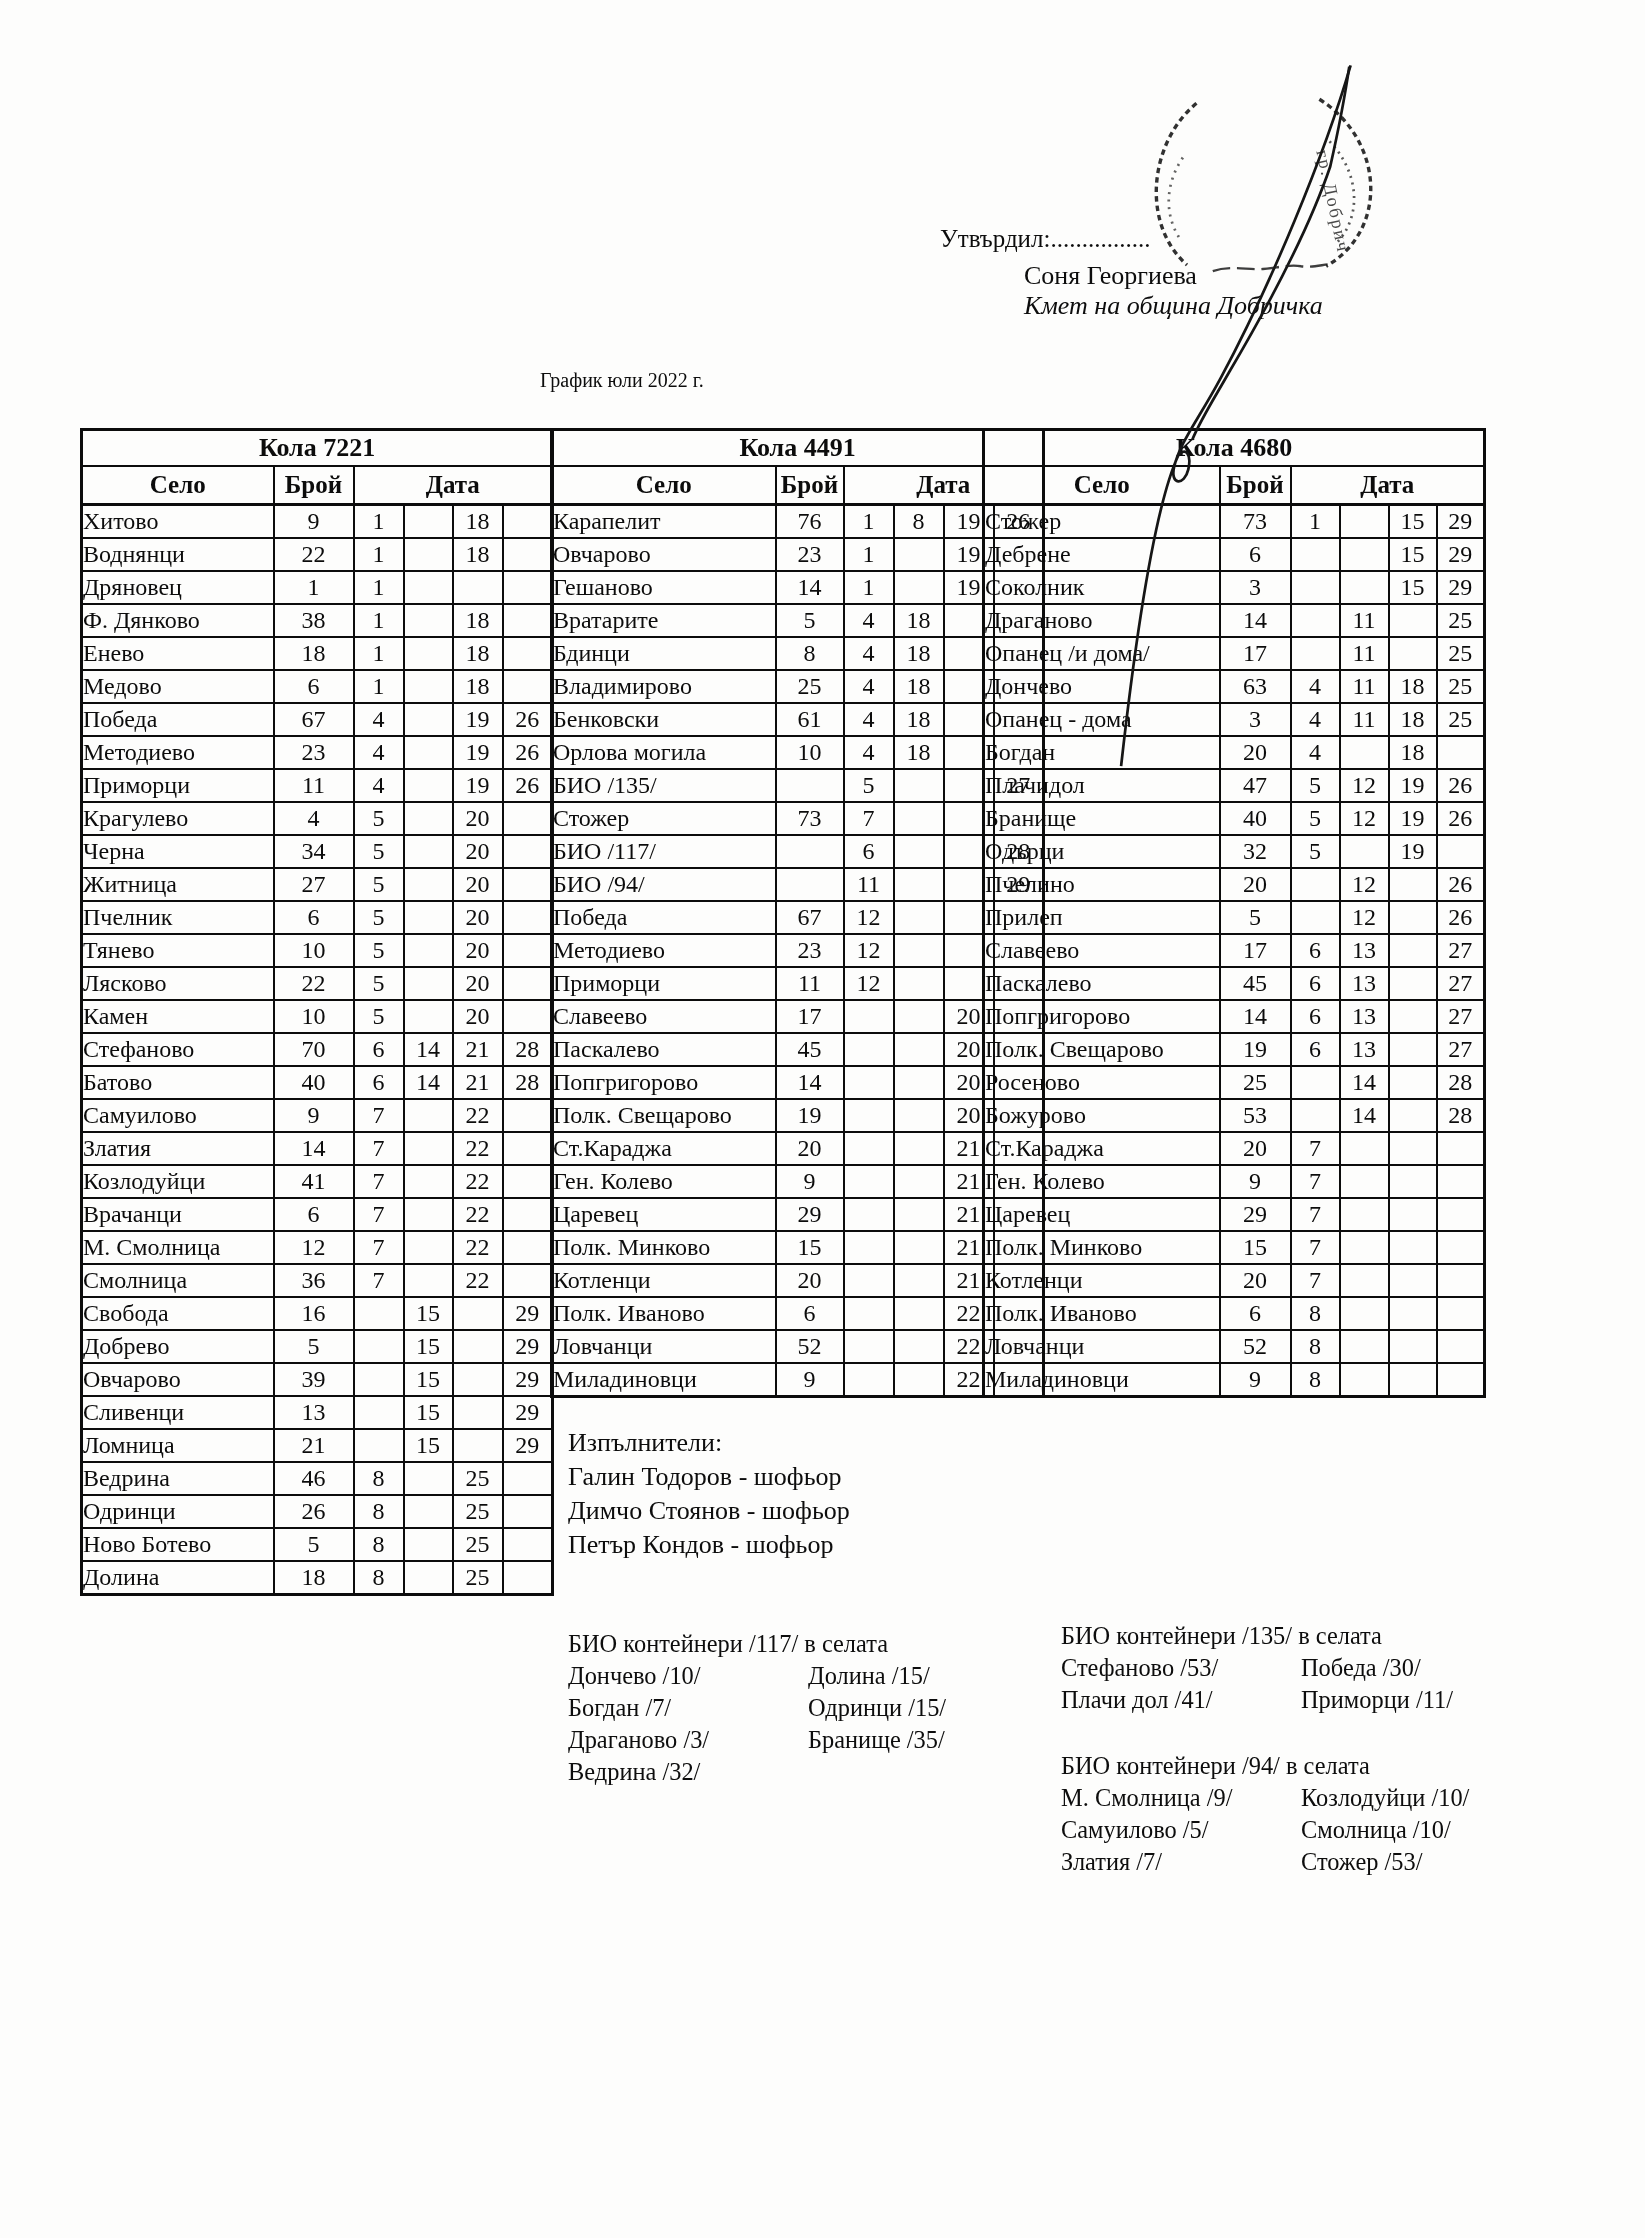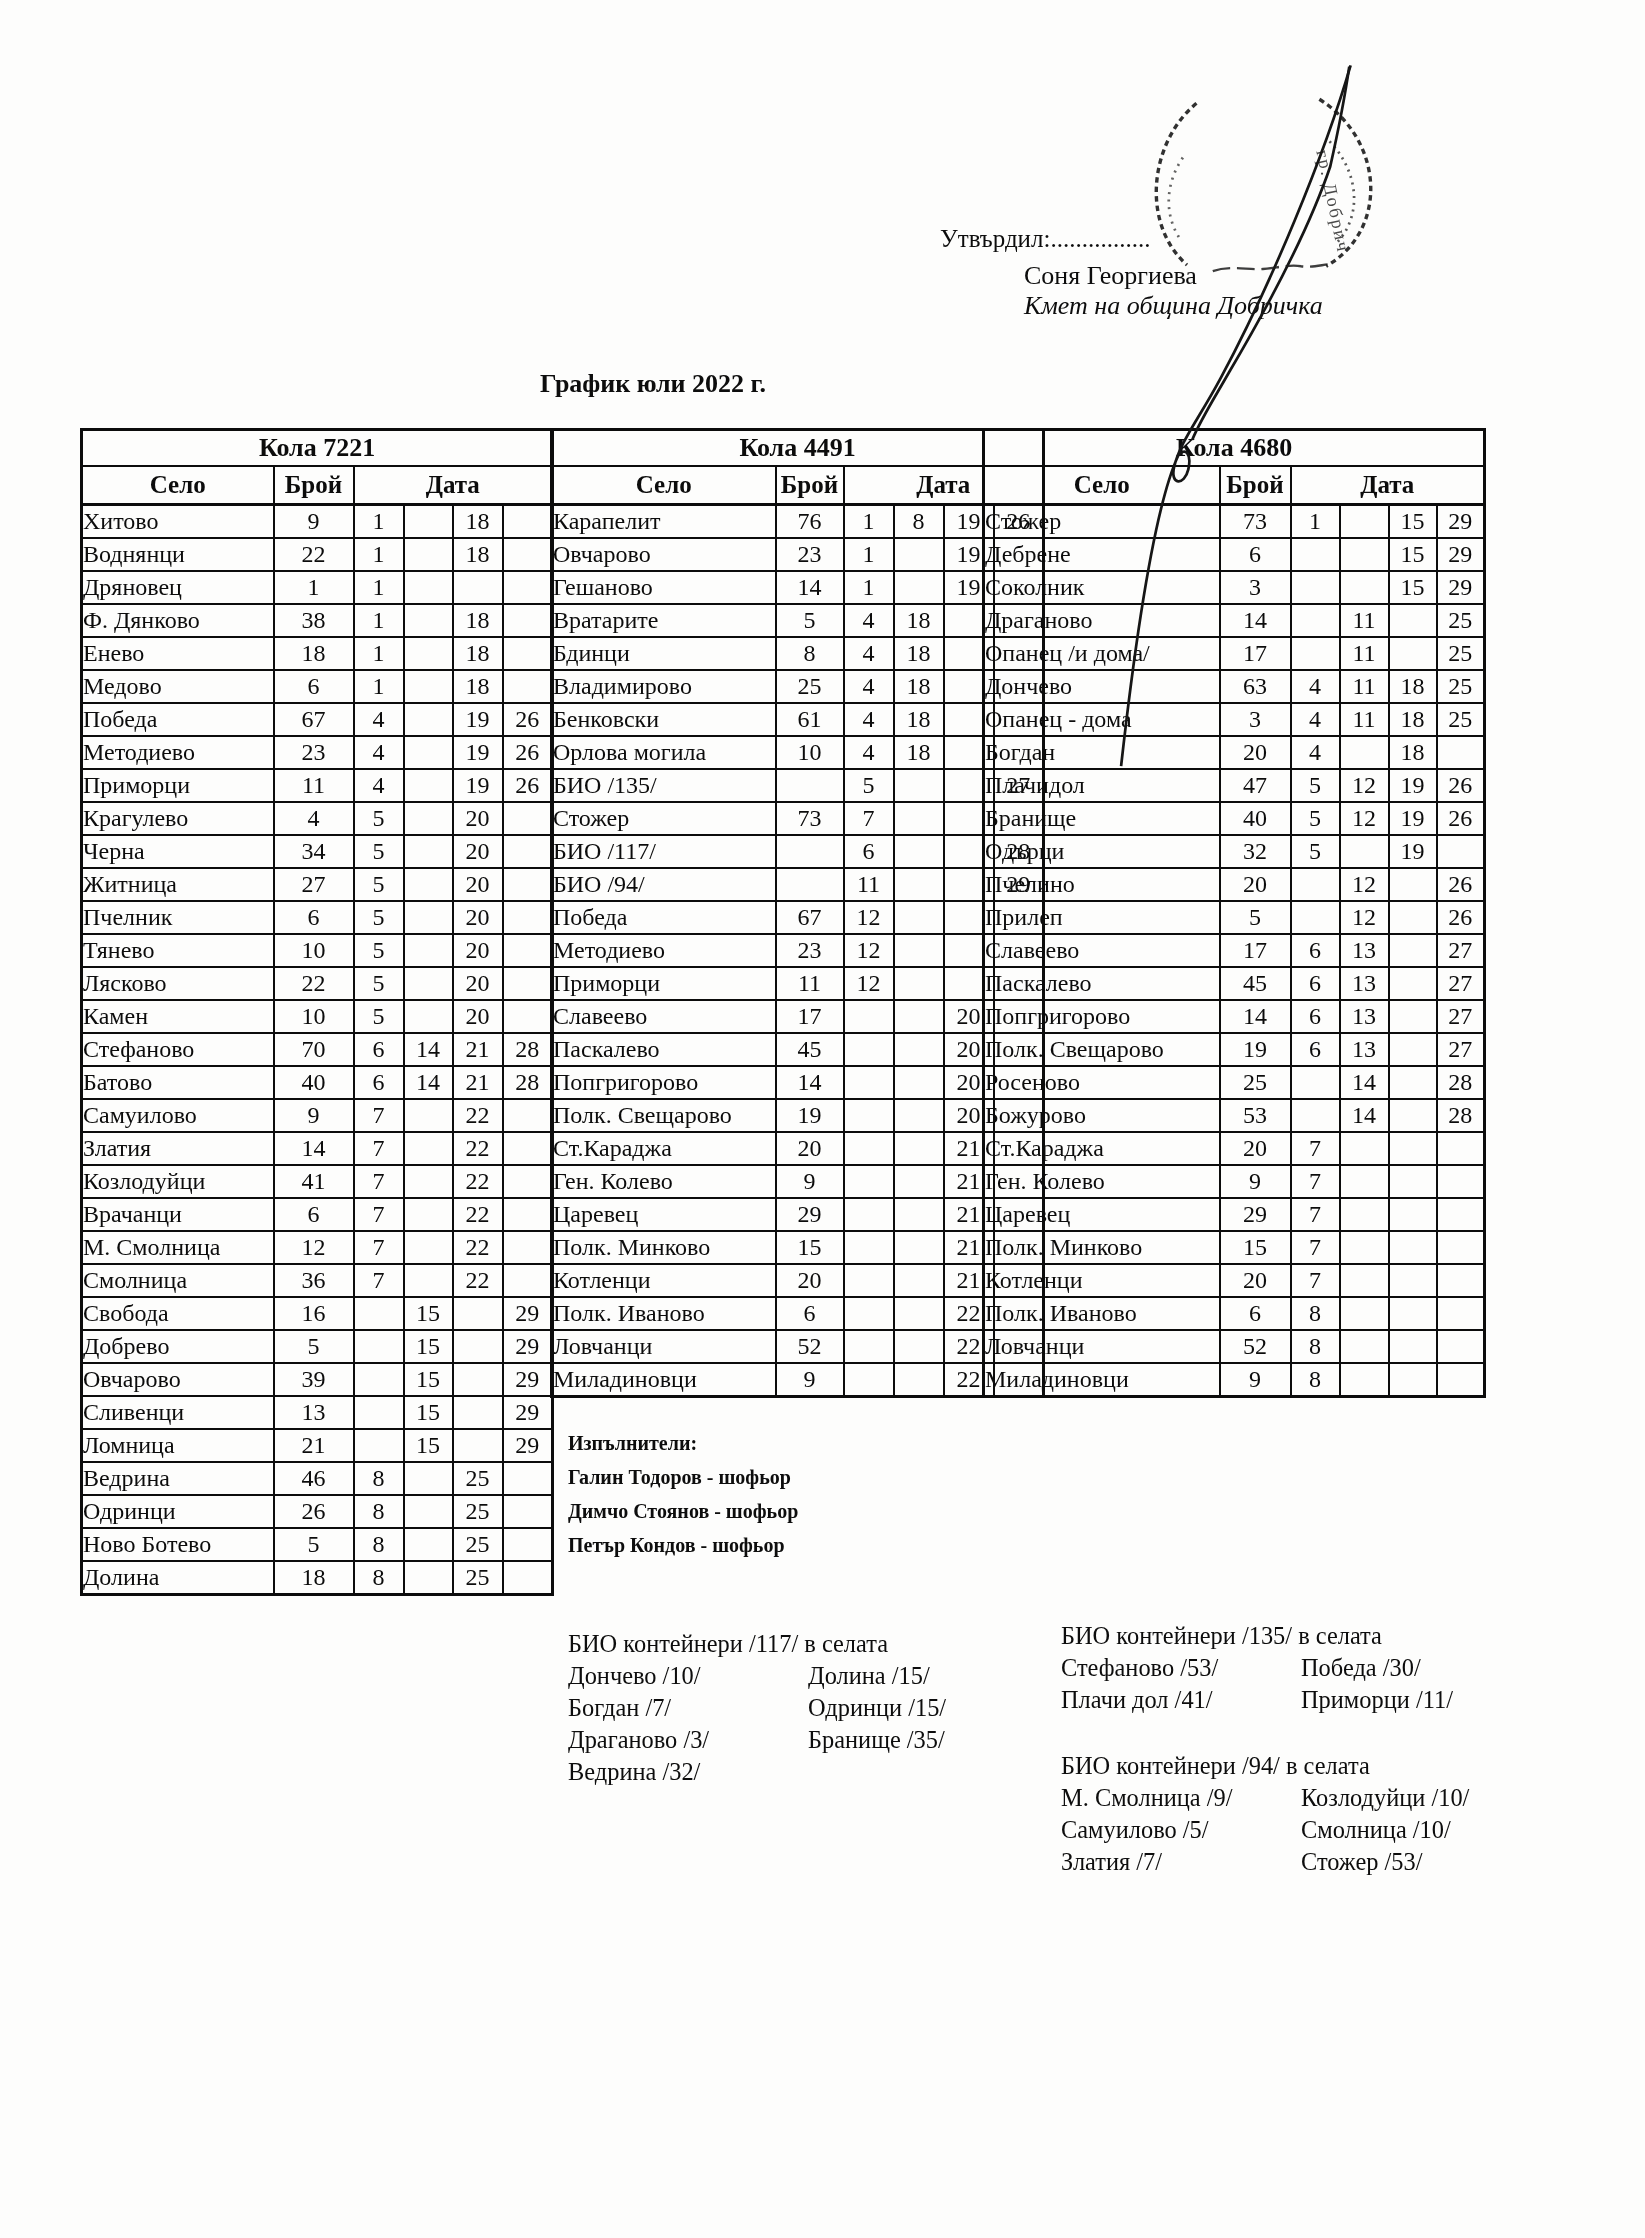--- a/index.html
+++ b/index.html
@@ -4,21 +4,21 @@
 <style>
   html,body{margin:0;padding:0;background:#e8e8e6;}
   .page{
     position:relative;width:1646px;height:2239px;background:#fdfdfc;
     font-family:"Liberation Serif", serif;color:#0d0d0d;overflow:hidden;
   }
   .abs{position:absolute;white-space:nowrap;}
   .approval-label{left:940px;top:225px;font-size:25px;}
   .approval-name{left:1024px;top:261px;font-size:26px;}
   .approval-role{left:1024px;top:291px;font-size:26px;font-style:italic;}
-  .doc-title{left:540px;top:369px;font-size:26px;font-weight:bold;}
+  .doc-title{left:540px;top:369px;font-size:20px;font-weight:normal;}
 
   table.sched{
     position:absolute;top:428px;border-collapse:collapse;table-layout:fixed;
     border:3.4px solid #0c0c0c;background:transparent;
   }
   table.sched th, table.sched td{
     border:2px solid #0c0c0c;overflow:hidden;white-space:nowrap;
     font-family:"Liberation Serif", serif;color:#0c0c0c;padding:0;
   }
   tr.car-row th{font-size:26px;font-weight:bold;height:34px;border-bottom:2.7px solid #0c0c0c;text-align:center;}
@@ -26,21 +26,21 @@
   table.sched tbody td{height:31px;font-size:24px;}
   td.village{text-align:left;padding-left:6.8px;}
   td.count,td.date{text-align:center;}
   .t1{left:80px;width:470px;}
   .t2{left:550px;width:492px;}
   .t3{left:982px;width:501px;}
   .t1 .c-vil{width:192px}.t1 .c-cnt{width:80px}.t1 .c-d1{width:50px}.t1 .c-d2{width:49px}.t1 .c-d3{width:50px}.t1 .c-d4{width:50px}
   .t2 .c-vil{width:224px}.t2 .c-cnt{width:68px}.t2 .c-d1{width:50px}.t2 .c-d2{width:50px}.t2 .c-d3{width:50px}.t2 .c-d4{width:50px}
   .t3 .c-vil{width:236px}.t3 .c-cnt{width:71px}.t3 .c-d1{width:49px}.t3 .c-d2{width:49px}.t3 .c-d3{width:48px}.t3 .c-d4{width:48px}
 
-  .exec{left:568px;top:1426px;font-size:20px;line-height:34px;font-weight:bold;}
+  .exec{left:568px;top:1426px;font-size:26px;line-height:34px;}
   .bio{font-size:24.4px;line-height:32px;}
   .bio-0{left:568px;top:1628px;}
   .bio-1{left:1061px;top:1620px;}
   .bio-2{left:1061px;top:1750px;}
   .bio-row{display:flex;}
   .bio-c1{display:inline-block;width:240px;}
   .ink{position:absolute;left:0;top:0;pointer-events:none;}
   .stamp-text{
     left:1332px;top:148px;font-size:18.3px;letter-spacing:2px;opacity:.8;
     transform:rotate(78deg);transform-origin:0 0;color:#1c1c1c;

